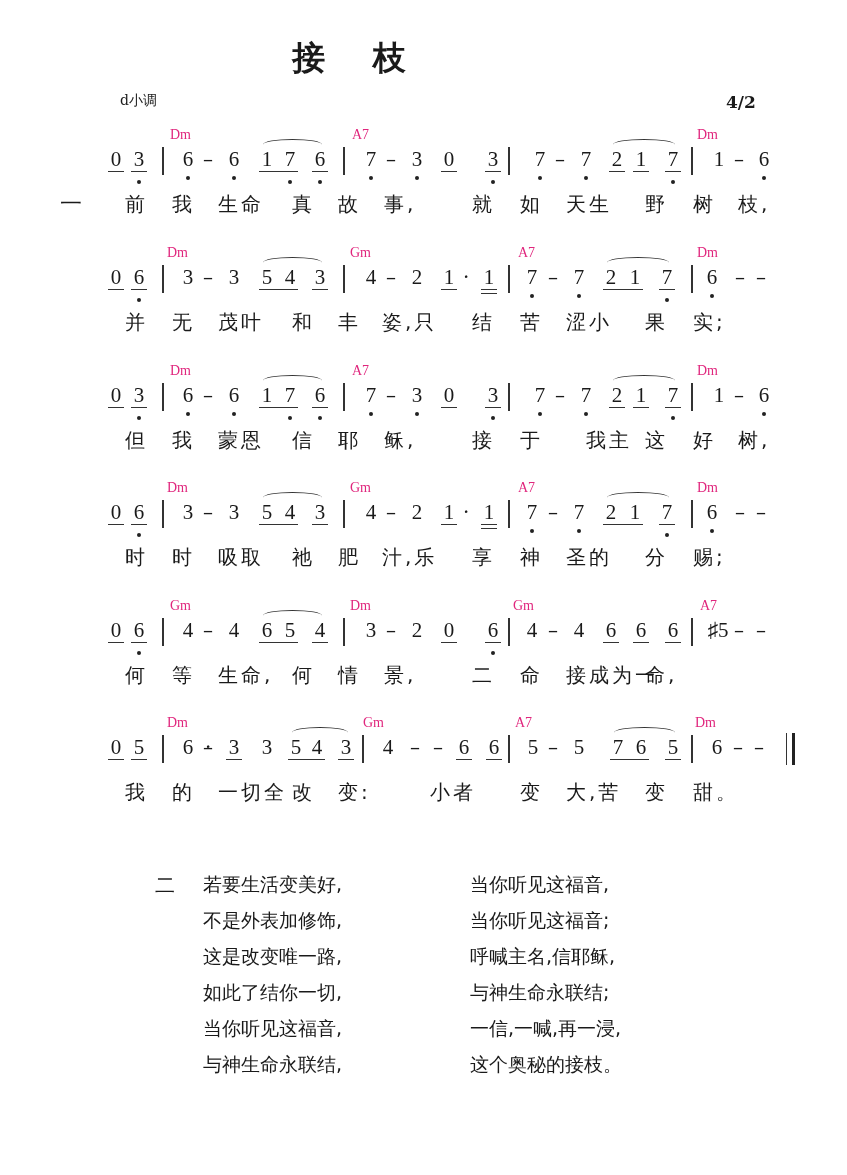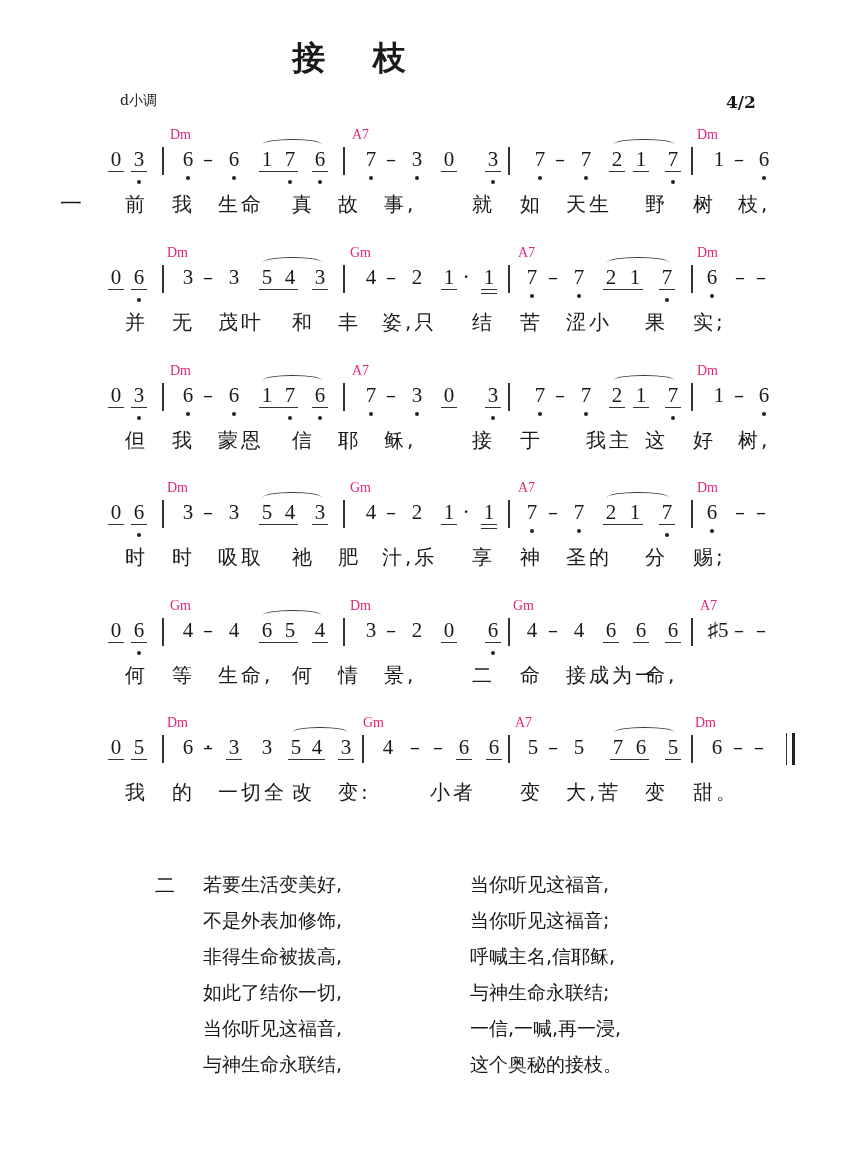--- a/index.html
+++ b/index.html
@@ -326,21 +326,21 @@
   <div class="v2-line">
     <span class="v2-num">二</span>
     <span class="v2-a">若要生活变美好,</span>
     <span class="v2-b">当你听见这福音,</span>
   </div>
   <div class="v2-line">
     <span class="v2-a">不是外表加修饰,</span>
     <span class="v2-b">当你听见这福音;</span>
   </div>
   <div class="v2-line">
-    <span class="v2-a">非得生命被拔高,</span>
+    <span class="v2-a">这是改变唯一路,</span>
     <span class="v2-b">呼喊主名,信耶稣,</span>
   </div>
   <div class="v2-line">
     <span class="v2-a">如此了结你一切,</span>
     <span class="v2-b">与神生命永联结;</span>
   </div>
   <div class="v2-line">
     <span class="v2-a">当你听见这福音,</span>
     <span class="v2-b">一信,一喊,再一浸,</span>
   </div>

